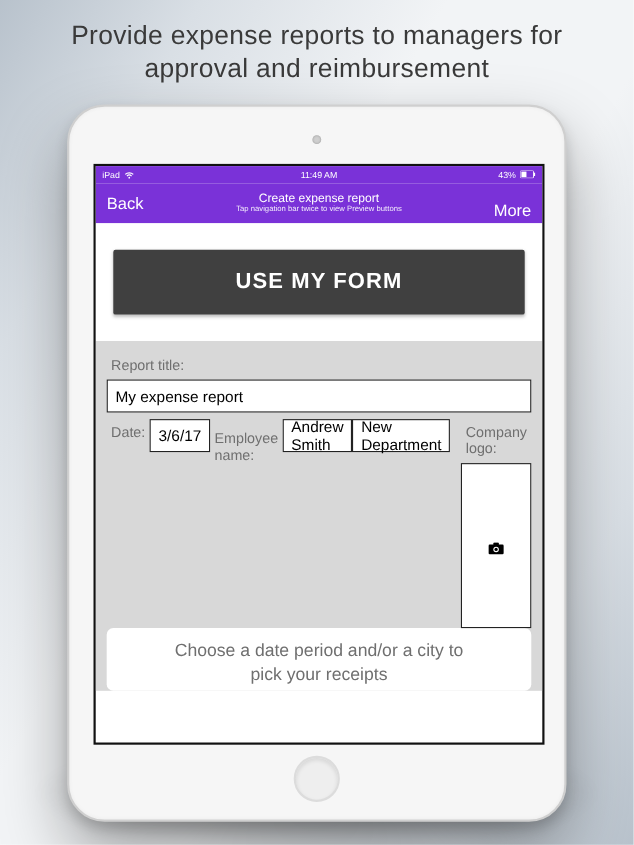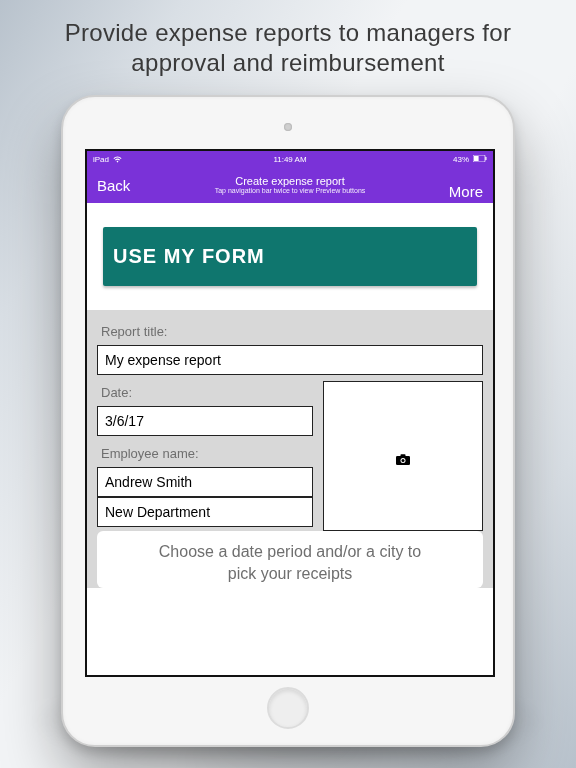--- a/index.html
+++ b/index.html
@@ -87,22 +87,23 @@
     font-size: 11px;
   }
   .nav-center { text-align:center; line-height:1.05; flex:1; }
   .nav-title { font-size: 11px; }
   .nav-sub { font-size: 7px; opacity:0.9; }
   .nav-side { width: 40px; font-size: 15px; }
   .nav-right { text-align:right;margin-top:12px; }
   
   .banner-area { background:#fff; padding: 24px 16px; }
   .use-btn {
-    background: #0f766e;
+    background: #404040;
     color: #fff;
+    text-align:center;
     font-size: 20px;
     font-weight: 700;
     letter-spacing: 1px;
     padding: 18px 10px;
     border-radius: 2px;
     box-shadow: 0 2px 3px rgba(0,0,0,0.25);
   }
   .form-area {
     background: #d8d8d8;
     padding: 10px 10px 0 10px;
@@ -120,21 +121,21 @@
     color:#000;
     height: 30px;
     display:flex;
     align-items:center;
   }
   .row2 {
     display:flex;
     gap: 10px;
     align-items: flex-start;
   }
-  .col-left { flex: 0 0 56%; display:flex; flex-direction:column; }
+  .col-left { flex: 0 0 56%; display:flex; flex-direction:row; }
   .col-right { flex: 1; display:flex; flex-direction:column; }
   .logo-box {
     background:#fff;
     border:1px solid #222;
     height: 150px;
     display:flex;
     align-items:center;
     justify-content:center;
   }
   .cam { width:14px; height:11px; }
@@ -220,20 +221,21 @@
             </div>
             <div class="field-label" style="margin-top:6px;">Employee name:</div>
             <div class="field-input">
               <span>Andrew Smith</span>
             </div>
             <div class="field-input">
               <span>New Department</span>
             </div>
           </div>
           <div class="col-right">
+            <div class="field-label">Company logo:</div>
             <div class="logo-box">
               <span class="cam">
                 <svg viewBox="0 0 14 11">
                     <rect x="0" y="2" width="14" height="9" rx="1.3" fill="#000"></rect>
                     <rect x="4.5" y="0.2" width="5" height="3" rx="0.8" fill="#000"></rect>
                     <circle cx="7" cy="6.5" r="2.5" fill="#fff"></circle>
                     <circle cx="7" cy="6.5" r="1.5" fill="#000"></circle>
                   </svg>
               </span>
             </div>

